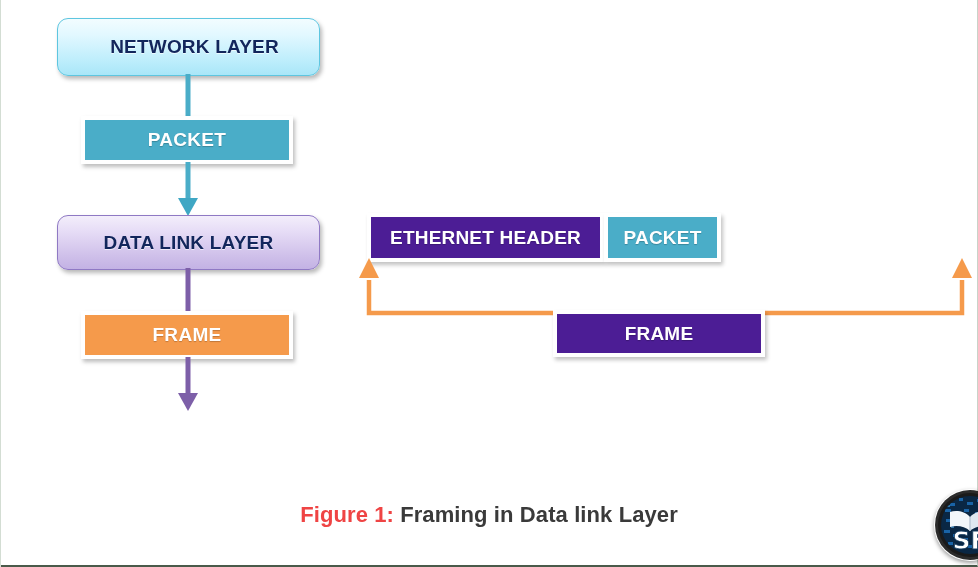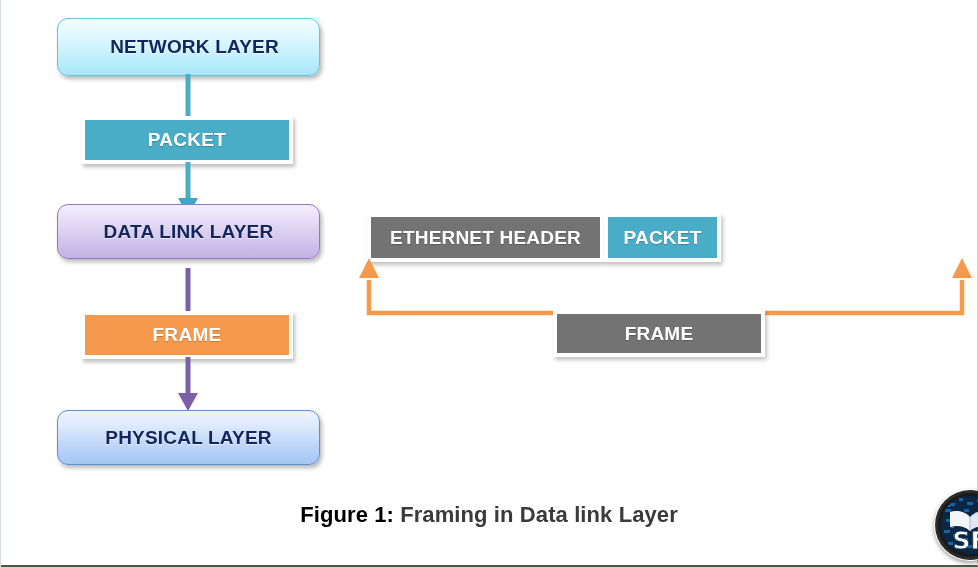--- a/index.html
+++ b/index.html
@@ -76,35 +76,35 @@
     box-sizing:border-box;
     border:4px solid #ffffff;
     display:flex;align-items:center;justify-content:center;
     color:#ffffff;
     font-weight:bold;
     font-size:19px;
     letter-spacing:.2px;
     text-shadow:0 1px 1px rgba(0,0,0,.22);
     box-shadow:2px 3px 4px rgba(0,0,0,.24);
   }
-  .seg-orange{background:#737373;}
+  .seg-orange{background:#4c1d95;}
   .seg-teal{background:#4aadc8;}
 
   .bracket{position:absolute;left:358px;top:258px;}
 
   
   .caption{
     position:absolute;
     left:0;width:978px;top:502px;
     text-align:center;
     font-size:22px;
     color:#3a3a3a;
     letter-spacing:.1px;
   }
-  .caption b{font-weight:bold;color:#000000;}
+  .caption b{font-weight:bold;color:#ef4444;}
   .caption .cap-text{font-weight:bold;}
 
   
   .logo{
     position:absolute;
     left:934px;top:489px;
     width:72px;height:72px;
     border-radius:50%;
     overflow:hidden;
     box-shadow:0 2px 4px rgba(0,0,0,.4);
@@ -127,40 +127,37 @@
 
   <div class="pdu-bar bar-teal" style="left:81px;top:116px;width:212px;height:48px;">
     <span>PACKET</span>
   </div>
 
   <svg class="connector" style="left:170px;top:162px;" width="36" height="56">
     <line x1="18" y1="0" x2="18" y2="40" stroke="#4aadc8" stroke-width="5"></line>
     <polygon points="18,54 8,36 28,36" fill="#3fa7c4"></polygon>
   </svg>
 
-  <div class="layer-box layer-datalink" style="left:57px;top:204px;width:263px;height:55px;">
+  <div class="layer-box layer-datalink" style="left:57px;top:215px;width:263px;height:55px;">
     <span>DATA LINK LAYER</span>
   </div>
 
   <svg class="connector" style="left:170px;top:268px;" width="36" height="46">
     <line x1="18" y1="0" x2="18" y2="46" stroke="#7d5fa8" stroke-width="5"></line>
   </svg>
 
   <div class="pdu-bar bar-orange" style="left:81px;top:311px;width:212px;height:48px;">
     <span>FRAME</span>
   </div>
 
   <svg class="connector" style="left:170px;top:357px;" width="36" height="56">
     <line x1="18" y1="0" x2="18" y2="40" stroke="#7d5fa8" stroke-width="5"></line>
     <polygon points="18,54 8,36 28,36" fill="#7d5fa8"></polygon>
   </svg>
 
-  <div class="layer-box layer-physical" style="left:57px;top:410px;width:263px;height:55px;">
-    <span>PHYSICAL LAYER</span>
-  </div>
 
   <div class="seg seg-orange" style="left:367px;top:213px;width:237px;height:49px;">
     <span>ETHERNET HEADER</span>
   </div>
 
   <div class="seg seg-teal" style="left:604px;top:213px;width:117px;height:49px;">
     <span>PACKET</span>
   </div>
 
 

